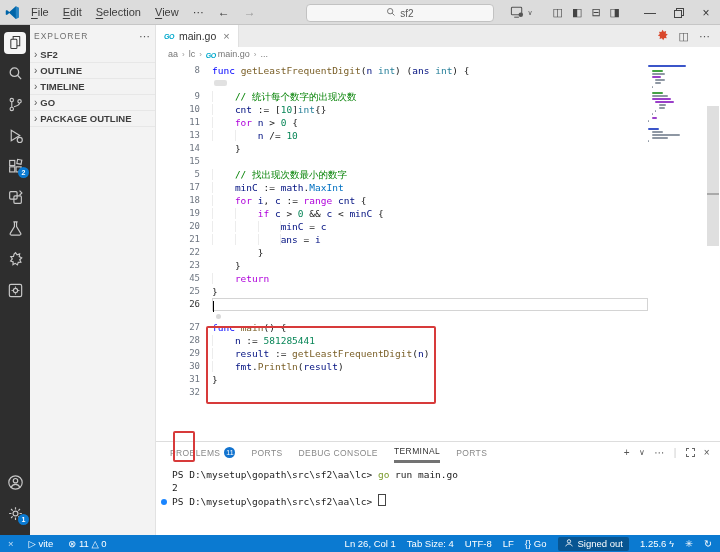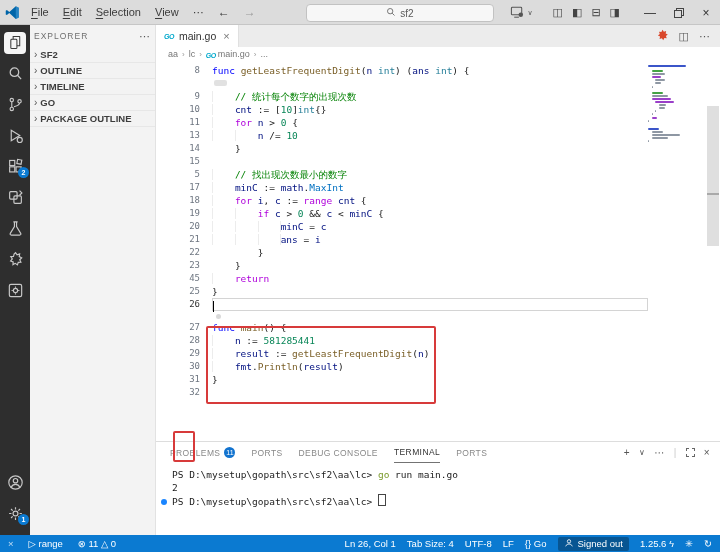--- a/index.html
+++ b/index.html
@@ -67,21 +67,21 @@
   .tk-nu{color:#098658;}.tk-c{color:#008000;}.tk-v{color:#001080;}.tk-cn{color:#0070c1;}.tk-d{color:#1b1b1b;}
   .ind{background:repeating-linear-gradient(90deg,#ececec 0 1px,transparent 1px 22.8px);}
   .minimap{position:absolute;top:4px;left:492px;width:46px;}
   .mm-row{height:2px;margin-bottom:1.1px;border-radius:1px;}
   .scrollbar{position:absolute;right:1px;top:45px;width:12px;height:140px;background:rgba(110,110,110,.22);}
   .scroll-mark{position:absolute;right:1px;top:132px;width:12px;height:2px;background:rgba(70,70,70,.35);}
   
   #panel{height:94px;flex:none;border-top:1px solid #ddd;display:flex;flex-direction:column;background:#fff;box-sizing:border-box;}
   .ptabs{height:21px;flex:none;display:flex;align-items:stretch;padding-left:14px;gap:16px;font-size:8.5px;color:#888;letter-spacing:.4px;}
   .ptab{display:flex;align-items:center;gap:4px;}
-  .ptab.active{color:#333;border-bottom:1px solid #737373;}
+  .ptab.active{color:#333;border-bottom:3px solid #737373;}
   .ptab-badge{background:#1273cf;color:#fff;border-radius:50%;width:11px;height:11px;font-size:7px;line-height:11px;text-align:center;letter-spacing:0;}
   .pactions{margin-left:auto;display:flex;align-items:center;gap:9px;padding-right:10px;color:#555;font-size:10px;}
   .psep{color:#ccc;}
   .dash-sq{width:7px;height:7px;border:1px dashed #666;display:inline-block;}
   .pbody{flex:1;display:flex;min-height:0;}
   .term{flex:1;position:relative;font-family:"DejaVu Sans Mono",monospace;font-size:9.5px;line-height:13px;padding:5px 0 0 16px;color:#333;}
   .trow{white-space:pre;height:13px;}
   .tk-p{color:#1b1b1b;}.tk-cm{color:#7a9929;}
   .tcursor{display:inline-block;width:6px;height:10px;border:1px solid #444;vertical-align:-1px;}
   .tdot{position:absolute;left:5px;top:36px;width:6px;height:6px;border-radius:50%;background:#1a85ff;}
@@ -495,21 +495,21 @@
       </div>
     </div>
   </div>
 
   <div id="statusbar">
     <div class="sb-left">
         <div class="sb-item dim">
           <span>×</span>
         </div>
         <div class="sb-item">
-          <span>▷ range</span>
+          <span>▷ vite</span>
         </div>
         <div class="sb-item">
           <span>⊗ 11  △ 0</span>
         </div>
       </div>
     <div class="sb-right">
         <div class="sb-item">
           <span>Ln 26, Col 1</span>
         </div>
         <div class="sb-item">

